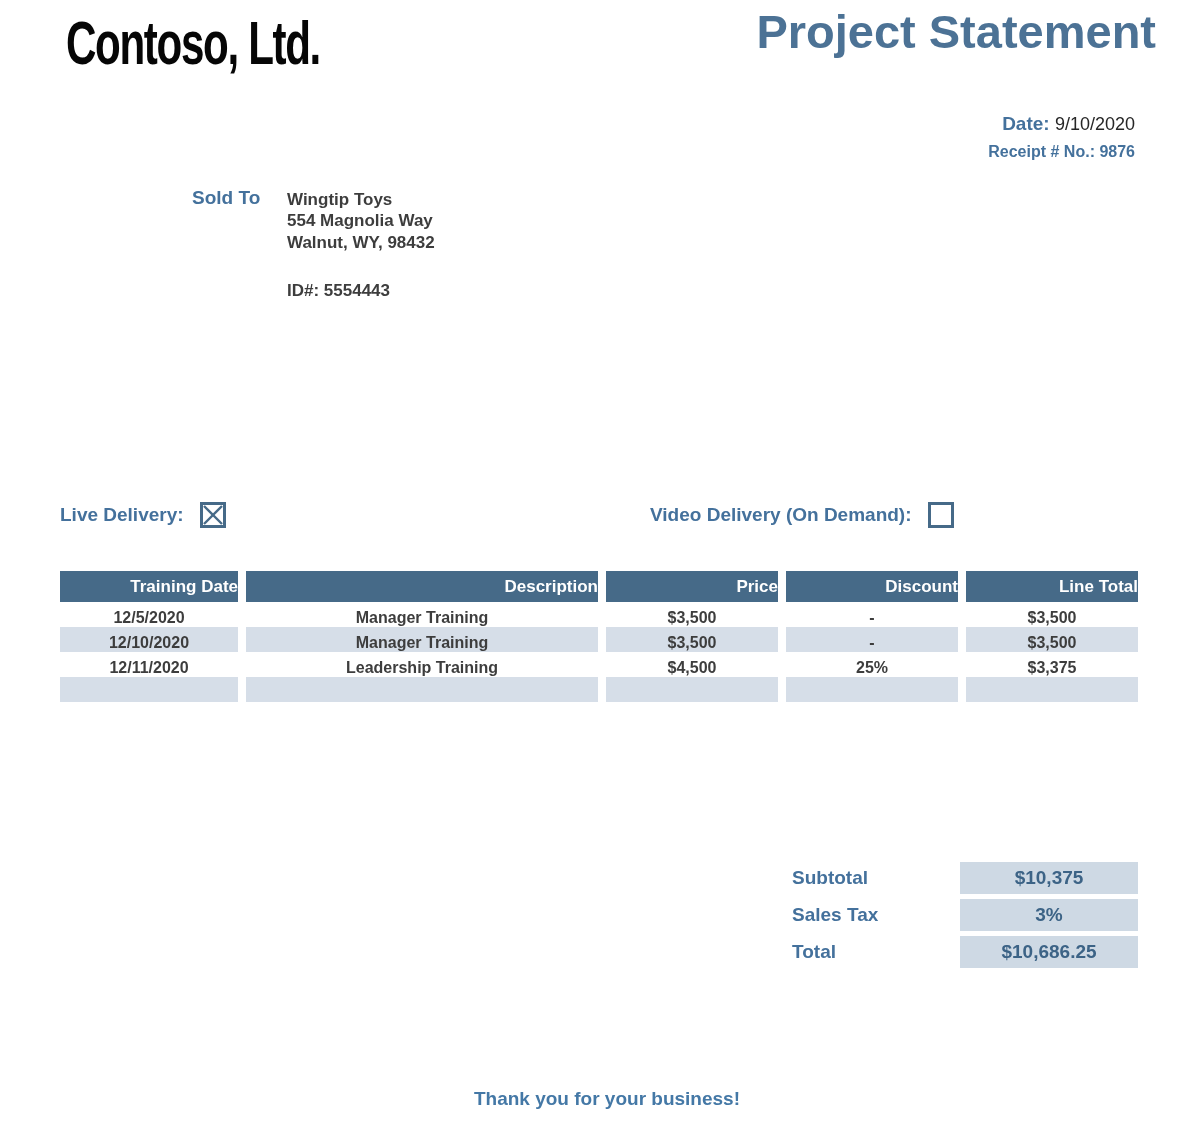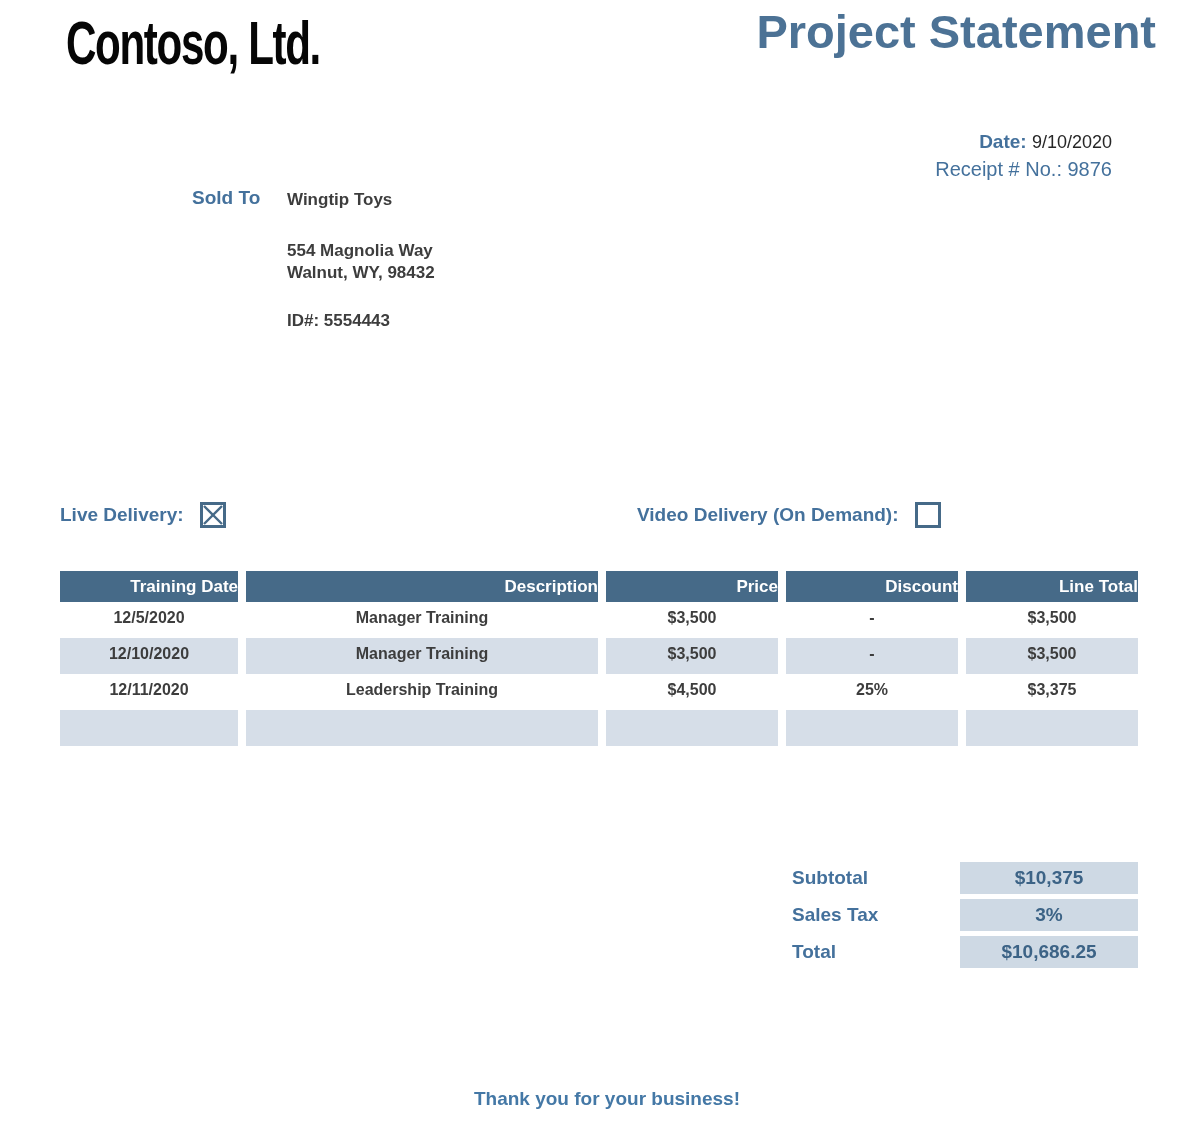--- a/index.html
+++ b/index.html
@@ -18,63 +18,63 @@
   }
 
   .title {
     position: absolute; right: 44px; top: 4px;
     font-size: 47px; font-weight: bold;
     color: var(--title-blue, #4C7295);
     white-space: nowrap;
     margin-left: 40px;
   }
 
-  .meta { position: absolute; right: 88px; top: 110px; text-align: right; margin-top: 18px; }
+  .meta { position: absolute; right: 65px; top: 110px; text-align: right; }
   .meta-date { font-size: 19px; line-height: 27px; }
   .meta-date .lbl { color: var(--accent-blue, #44719C); font-weight: bold; }
   .meta-date .val { color: #262626; font-weight: normal; font-size: 18px; }
-  .meta-receipt { font-size: 20px; line-height: 27px; color: var(--accent-blue, #44719C); font-weight: normal; }
+  .meta-receipt { font-size: 16px; line-height: 27px; color: var(--accent-blue, #44719C); font-weight: bold; }
 
   .soldto {
     position: absolute; left: 192px; top: 187px;
     font-size: 19px; font-weight: bold; color: var(--accent-blue, #44719C);
   }
   .customer {
     position: absolute; left: 287px; top: 190px;
     font-size: 17px; font-weight: bold; color: var(--dark-text, #3D3D3D);
   }
   .cust-name { line-height: 20px; }
-  .cust-addr { margin-top: 30px; line-height: 22px; }
+  .cust-addr { line-height: 22px; }
   .cust-id { margin-top: 27px; line-height: 20px; }
 
   .delivery { position: absolute; left: 0; top: 502px; width: 100%; height: 30px; }
   .dgroup {
     position: absolute; display: flex; align-items: center; gap: 16px;
     font-size: 19px; font-weight: bold; color: var(--accent-blue, #44719C);
     white-space: nowrap;
   }
-  .dg0 { left: 60px; } .dg1 { left: 277px; } .dg2 { left: 637px; justify-content: space-between; }
+  .dg0 { left: 60px; } .dg1 { left: 277px; } .dg2 { left: 650px; justify-content: space-between; }
   .cb { width: 26px; height: 26px; color: var(--header-bg, #466A88); display: block; }
   .cb.unchecked .xmark { display: none; }
 
   .table {
     position: absolute; left: 60px; top: 571px;
     display: grid;
     grid-template-columns: 178px 352px 172px 172px 172px;
     column-gap: 8px;
   }
   .trow { display: contents; }
   .th {
     background: var(--header-bg, #466A88); color: #ffffff;
     font-weight: bold; font-size: 17px;
     height: 31px; line-height: 31px; text-align: right;
   }
   .td {
     font-weight: bold; font-size: 16px; color: var(--dark-text, #3D3D3D);
-    height: 36px; line-height: 31px; text-align: center;
+    height: 25px; line-height: 31px; text-align: center;
     background: #ffffff;
   }
   .trow.shaded .td { background: var(--row-shade, #D6DEE8); }
 
   .totals { position: absolute; left: 792px; top: 862px; width: 346px; }
   .total-row { display: flex; align-items: center; height: 32px; margin-bottom: 5px; }
   .total-label { font-size: 19px; font-weight: bold; color: var(--accent-blue, #44719C); }
   .total-box {
     margin-left: auto; width: 178px; height: 32px; line-height: 32px;
     background: var(--totals-box, #CED9E4); text-align: center;

